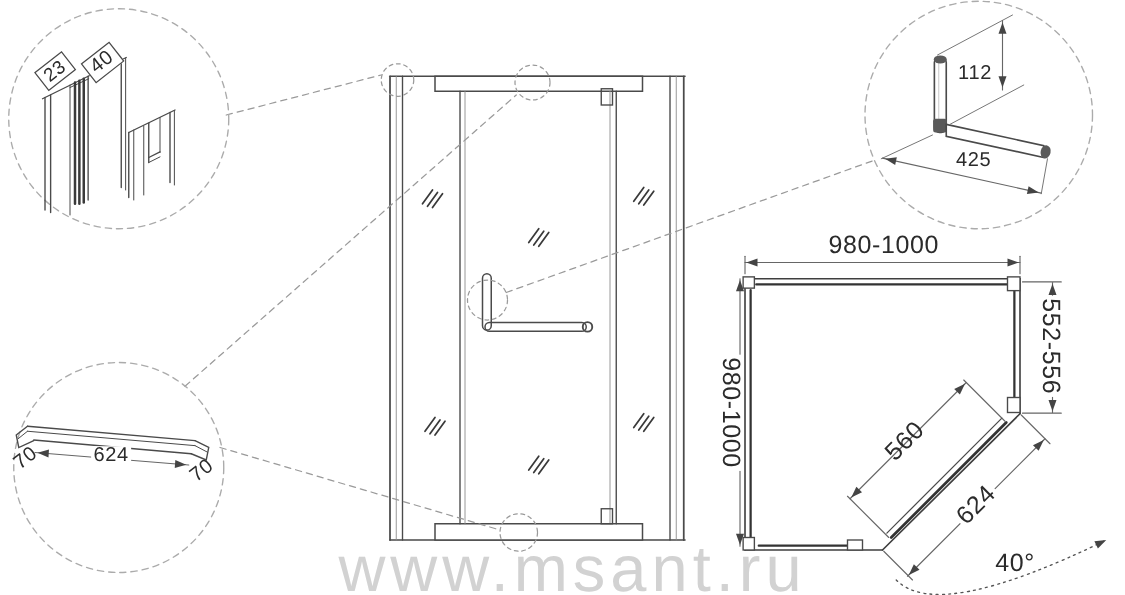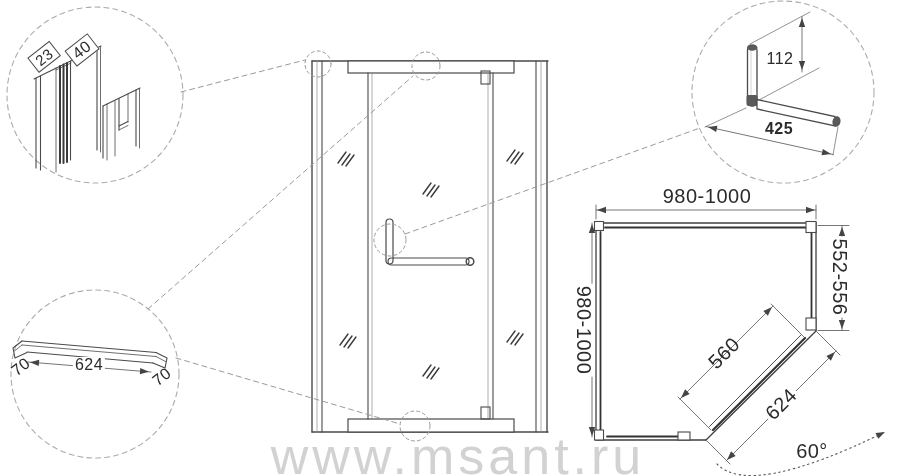--- a/index.html
+++ b/index.html
@@ -205,23 +205,23 @@
   </svg>
 
   <div class="lbl boxed rot-m38" style="left:44px;top:57px;font-size:15px;">23</div>
   <div class="lbl boxed rot-m38" style="left:82px;top:50px;">40</div>
 
   <div class="lbl rot-m38" style="left:21px;top:367px;">70</div>
   <div class="lbl bg" style="left:89px;top:365px;">624</div>
   <div class="lbl rot-m38" style="left:162px;top:377px;">70</div>
 
   <div class="lbl" style="left:780px;top:59px;">112</div>
-  <div class="lbl bg" style="left:779px;top:129px;font-weight:bold;">425</div>
+  <div class="lbl bg" style="left:779px;top:129px;">425</div>
 
   <div class="lbl big" style="left:707px;top:196px;">980-1000</div>
   <div class="lbl big bg rot-90" style="left:584px;top:330px;">980-1000</div>
   <div class="lbl big bg rot-90" style="left:840px;top:277px;">552-556</div>
   <div class="lbl big rot-m45" style="left:724px;top:353px;">560</div>
   <div class="lbl big bg rot-m45" style="left:781px;top:404px;">624</div>
-  <div class="lbl big" style="left:812px;top:451px;">60°</div>
+  <div class="lbl big" style="left:812px;top:451px;">40°</div>
 
   <div id="watermark">www.msant.ru</div>
 </div>
 
 </body></html>

